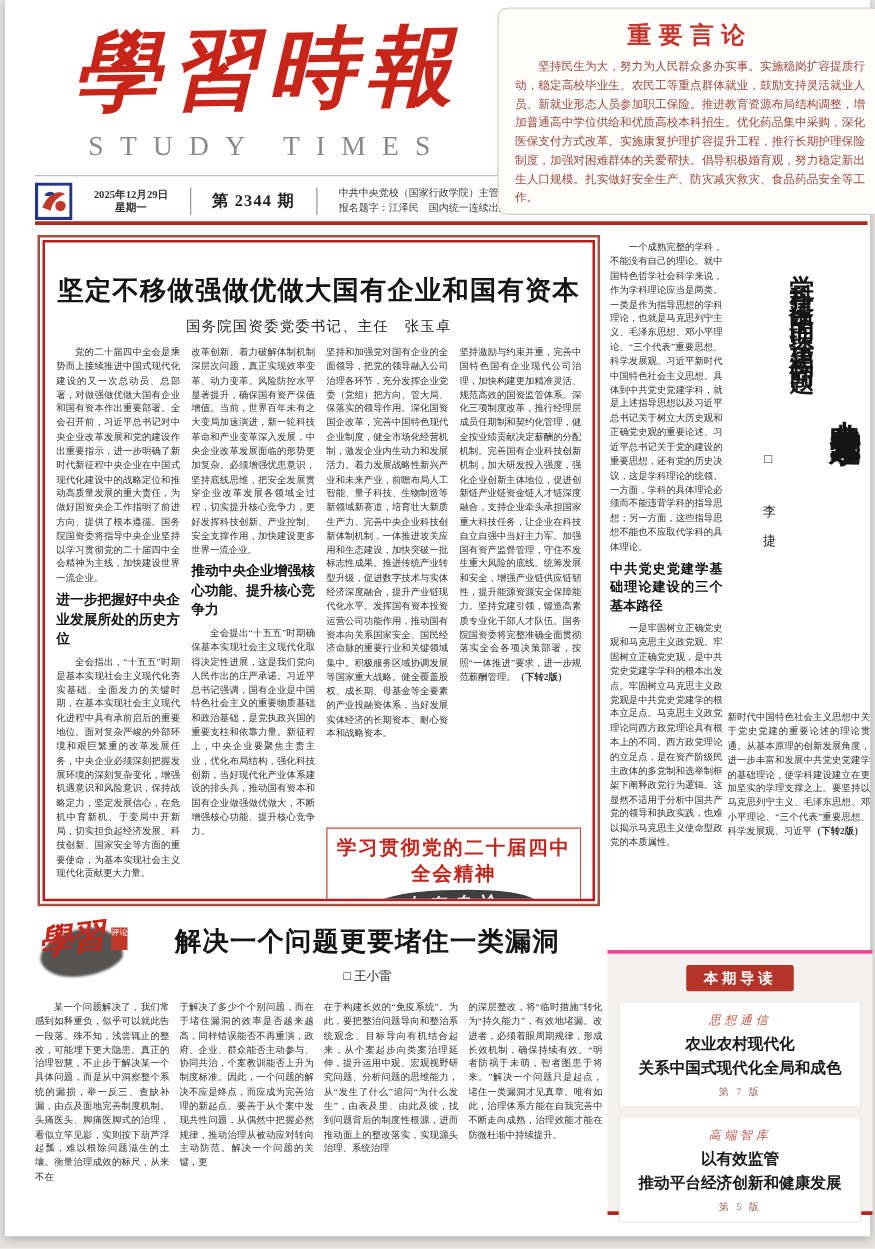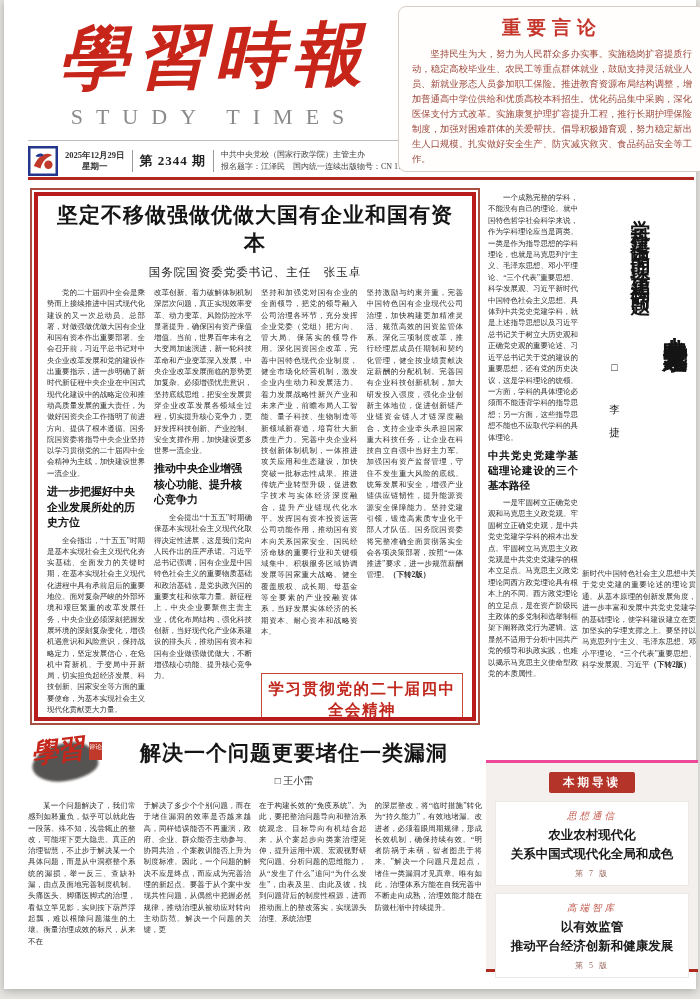--- a/index.html
+++ b/index.html
@@ -9,35 +9,35 @@
     font-family:"Liberation Serif","DejaVu Serif",serif;
     color:#222;overflow:hidden;
   }
   .paper{position:absolute;left:4px;right:4px;top:0;bottom:10px;background:#ffffff;box-shadow:0 2px 8px rgba(0,0,0,.25);}
   
   .masthead{position:absolute;left:24px;top:14px;width:372px;height:122px;text-align:center;}
   .mast-title{font-size:70px;line-height:86px;font-weight:bold;color:#c8251a;letter-spacing:8px;transform:rotate(-1deg);font-style:italic;}
   .mast-sub{font-size:22px;letter-spacing:13px;color:#8a8a8a;margin-top:4px;}
   .mast-rule{position:absolute;left:24px;top:140px;width:372px;height:1px;background:#bdbdbd;}
   
-  .dateline{position:absolute;left:24px;top:146px;width:666px;height:30px;display:flex;align-items:center;gap:7px;}
+  .dateline{position:absolute;left:24px;top:146px;width:666px;height:30px;display:flex;align-items:center;gap:17px;}
   .d-logo{width:30px;height:30px;flex:0 0 auto;}
   .d-date{font-size:8.5px;line-height:11px;text-align:center;font-weight:bold;color:#333;}
   .d-sep{width:1px;height:22px;background:#999;}
   .d-issue{font-size:13px;font-weight:bold;color:#222;letter-spacing:1px;white-space:nowrap;}
   .d-pub{flex:1;font-size:8px;line-height:12px;color:#3a3a3a;}
   .d-pub-row{display:flex;justify-content:space-between;}
   
   .quotes{position:absolute;left:394px;top:6px;width:308px;height:166px;border:1px solid #d8cec5;border-radius:8px;background:#fffefd;padding:7px 13px;box-sizing:border-box;overflow:hidden;}
   .q-title{text-align:center;color:#c4352b;font-size:19px;font-weight:bold;letter-spacing:6px;margin:1px 0 6px;}
   .q-body{font-size:9.3px;line-height:15px;text-align:justify;color:#9c473a;text-indent:2em;}
   .red-rule{position:absolute;left:24px;top:177px;width:666px;height:3px;background:#b0281e;}
   
   .main-box{position:absolute;left:26px;top:188px;width:450px;height:537px;border:2px solid #a94f42;padding:2px;box-sizing:border-box;}
-  .main-box-inner{border:4px solid #b91c1c;height:100%;box-sizing:border-box;padding:2px 9px 5px;overflow:hidden;}
+  .main-box-inner{border:2px solid #b91c1c;height:100%;box-sizing:border-box;padding:21px 9px 5px;overflow:hidden;}
   .m-headline{text-align:center;font-size:21px;font-weight:bold;letter-spacing:1px;color:#151515;margin-top:3px;}
   .m-byline{text-align:center;font-size:11.5px;color:#222;margin:8px 0 7px;letter-spacing:1px;}
   .m-cols{display:flex;gap:9px;height:448px;overflow:hidden;}
   .m-col{flex:1;min-width:0;font-size:7.5px;line-height:11.3px;text-align:justify;color:#2e2e2e;overflow:hidden;}
   .m-p{margin:0;text-indent:2em;}
   .m-p.noindent{text-indent:0;}
   .m-subhead{font-size:11px;line-height:15.5px;font-weight:bold;color:#111;margin:5px 0 4px;text-align:left;}
   .m-col34{flex:2.06;display:flex;flex-direction:column;min-width:0;}
   .m-col34-text{display:flex;gap:9px;flex:1;overflow:hidden;}
   .turn{font-weight:bold;}

